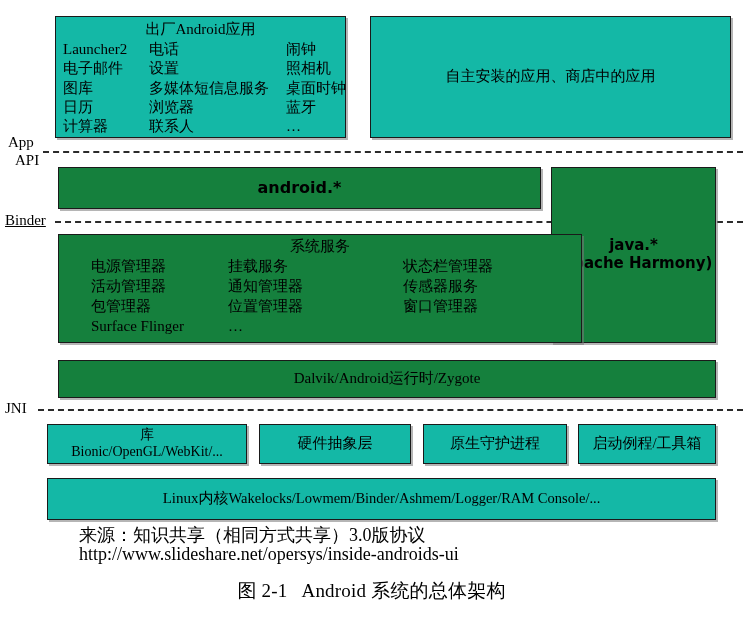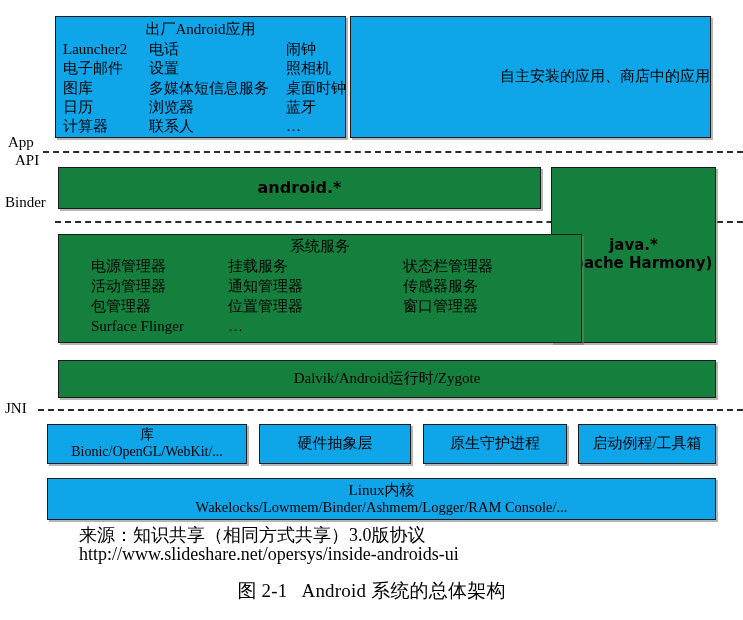--- a/index.html
+++ b/index.html
@@ -23,21 +23,21 @@
     height: 620px;
   }
 
   
   .box {
     position: absolute;
     box-sizing: border-box;
     border: 1px solid #1a1a1a;
     box-shadow: 2px 2px 0 rgba(120,120,120,0.55);
   }
-  .box-dark { background: #0ea5e9; }
+  .box-dark { background: #14b8a6; }
   .box-light { background: #15803d; }
 
   .ctr {
     display: flex;
     align-items: center;
     justify-content: center;
     text-align: center;
     line-height: 1.18;
   }
 
@@ -70,23 +70,22 @@
     display: grid;
     grid-template-columns: 86px 137px 1fr;
     padding: 0 6px 0 7px;
     font-size: 15px;
     line-height: 19.3px;
   }
   .apps-grid span { white-space: nowrap; }
   .col3 { text-align: left; }
 
   #user-apps-box {
-    left: 350px; top: 16px; width: 361px; height: 122px;
-    font-size: 15px;
-    justify-content: flex-end;
+    left: 370px; top: 16px; width: 361px; height: 122px;
+    font-size: 15px;
   }
 
   
   #android-api-box {
     left: 58px; top: 167px; width: 483px; height: 42px;
     font-family: "DejaVu Sans", sans-serif;
     font-size: 16px;
     font-weight: bold;
   }
 
@@ -127,21 +126,21 @@
   
   #libs-box     { left: 47px;  top: 424px; width: 200px; height: 40px; font-size: 14px; flex-direction: column; }
   #hal-box      { left: 259px; top: 424px; width: 152px; height: 40px; font-size: 15px; }
   #daemons-box  { left: 423px; top: 424px; width: 144px; height: 40px; font-size: 15px; }
   #init-box     { left: 578px; top: 424px; width: 138px; height: 40px; font-size: 15px; }
 
   
   #kernel-box {
     left: 47px; top: 478px; width: 669px; height: 42px;
     font-size: 15px;
-    flex-direction: column;
+    flex-direction: row;
     justify-content: center;
   }
   .kernel-sub { font-size: 14.5px; }
 
   
   #source-note {
     position: absolute;
     left: 79px; top: 526px;
     font-size: 18px;
     line-height: 19px;
@@ -195,21 +194,21 @@
 
   <div class="dashline" style="left:43px; top:151px; width:700px;"></div>
   <div class="layer-label" style="left:8px; top:134px;">App</div>
   <div class="layer-label" style="left:15px; top:152px;">API</div>
 
   <div class="box box-light ctr" id="android-api-box">
     <span>android.*</span>
   </div>
 
   <div class="dashline" style="left:55px; top:221px; width:688px;"></div>
-  <div class="layer-label" style="left:5px; top:194px;">Binder</div>
+  <div class="layer-label" style="left:5px; top:212px;text-decoration:underline;">Binder</div>
 
   <div class="box box-light ctr" id="java-box">
     <span>java.*</span>
     <span>(Apache Harmony)</span>
   </div>
 
   <div class="box box-light" id="system-services-box">
     <div class="svc-title">系统服务</div>
     <div class="svc-grid">
       <span>电源管理器</span>

